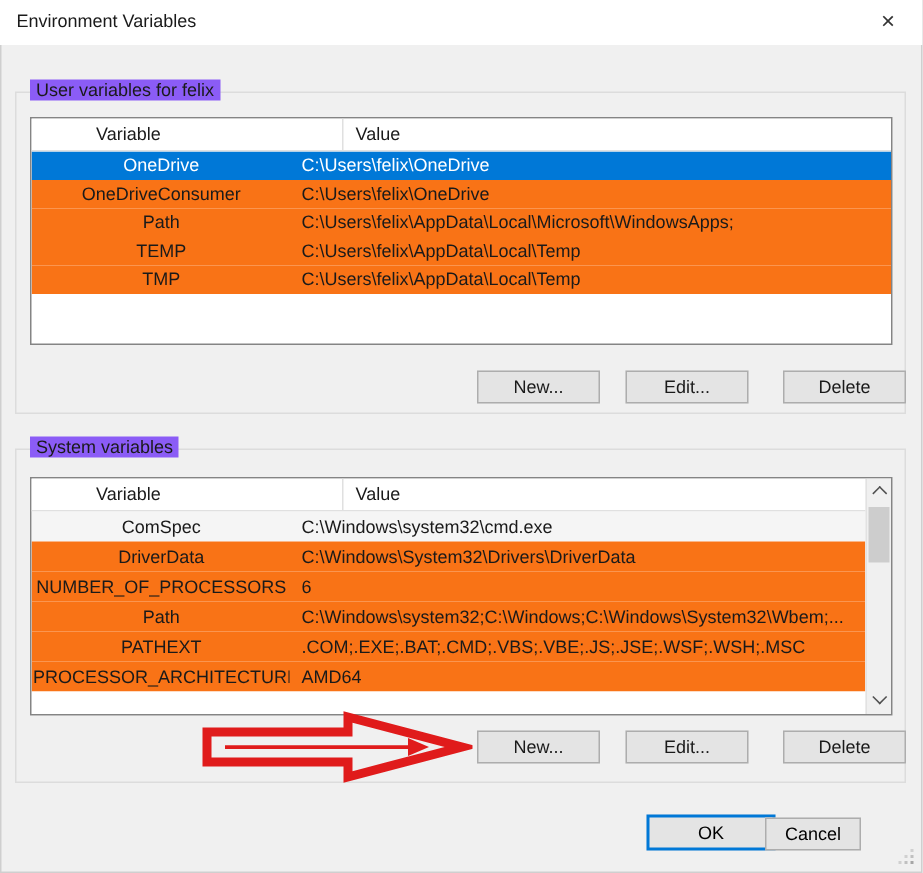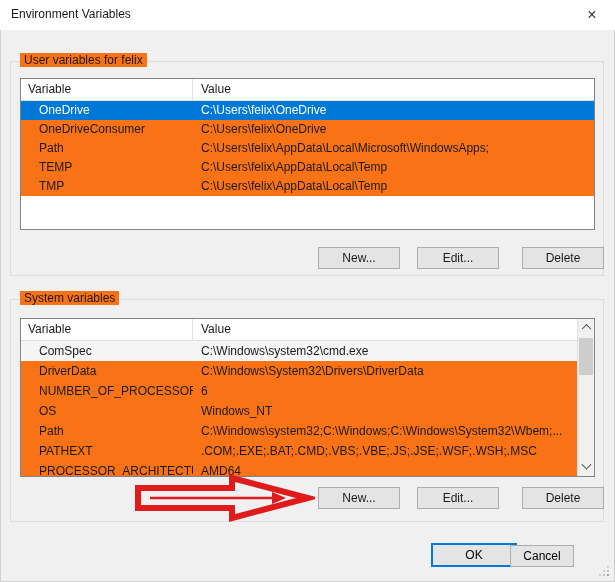--- a/index.html
+++ b/index.html
@@ -27,38 +27,38 @@
   }
   
   .group {
     position:absolute; left:10px; width:594px;
     border:1px solid #dcdcdc;
   }
   .group-user   { top:61px;  height:215px; }
   .group-system { top:299px; height:223px; }
   .legend {
     position:absolute; top:-9px; left:9px;
-    background:#f97316; padding:0 4px; font-size:12px; color:#1a1a1a;
+    background:#8b5cf6; padding:0 4px; font-size:12px; color:#1a1a1a;
   }
   
   .listview {
     position:absolute; left:9px; width:575px;
     background:#ffffff; border:1px solid #848484; overflow:hidden;
   }
   .lv-user   { top:16px; height:152px; }
   .lv-system { top:18px; height:159px; }
   .thead { display:flex; height:22px; border-bottom:1px solid #e0e0e0; background:#fff; }
   .th { line-height:21px; color:#1a1a1a; white-space:nowrap; overflow:hidden; }
-  .th.c-var { width:172px; padding-left:7px; border-right:1px solid #e0e0e0; }
+  .th.c-var { width:172px; padding-left:7px; border-right:1px solid #e0e0e0;margin-left:36px; }
   .th.c-val { flex:1; padding-left:8px; }
   .tbody { overflow:hidden; }
   .row { display:flex; height:19px; line-height:19px; background:#f97316; }
   .lv-system .row { height:20px; line-height:20px; }
   .cell { white-space:nowrap; overflow:hidden; }
-  .cell.c-var { width:172px; padding-left:18px; }
+  .cell.c-var { width:172px; padding-left:1px;text-align:center; }
   .cell.c-val { flex:1; padding-left:8px; }
   .row.selected, .row.selected .cell { color:#ffffff; }
   .row.hot { background:#f5f5f5; }
   .sys-body { margin-right:17px; }
   
   .scrollbar {
     position:absolute; top:0; right:0; bottom:0; width:17px;
     background:#f0f0f0; border-left:1px solid #e2e2e2;
   }
   .sb-btn { position:absolute; left:0; width:16px; height:17px;
@@ -164,24 +164,20 @@
           </div>
           <div class="row">
             <div class="cell c-var">DriverData</div>
             <div class="cell c-val">C:\Windows\System32\Drivers\DriverData</div>
           </div>
           <div class="row">
             <div class="cell c-var">NUMBER_OF_PROCESSORS</div>
             <div class="cell c-val">6</div>
           </div>
           <div class="row">
-            <div class="cell c-var">OS</div>
-            <div class="cell c-val">Windows_NT</div>
-          </div>
-          <div class="row">
             <div class="cell c-var">Path</div>
             <div class="cell c-val">C:\Windows\system32;C:\Windows;C:\Windows\System32\Wbem;...</div>
           </div>
           <div class="row">
             <div class="cell c-var">PATHEXT</div>
             <div class="cell c-val">.COM;.EXE;.BAT;.CMD;.VBS;.VBE;.JS;.JSE;.WSF;.WSH;.MSC</div>
           </div>
           <div class="row">
             <div class="cell c-var">PROCESSOR_ARCHITECTURE</div>
             <div class="cell c-val">AMD64</div>

